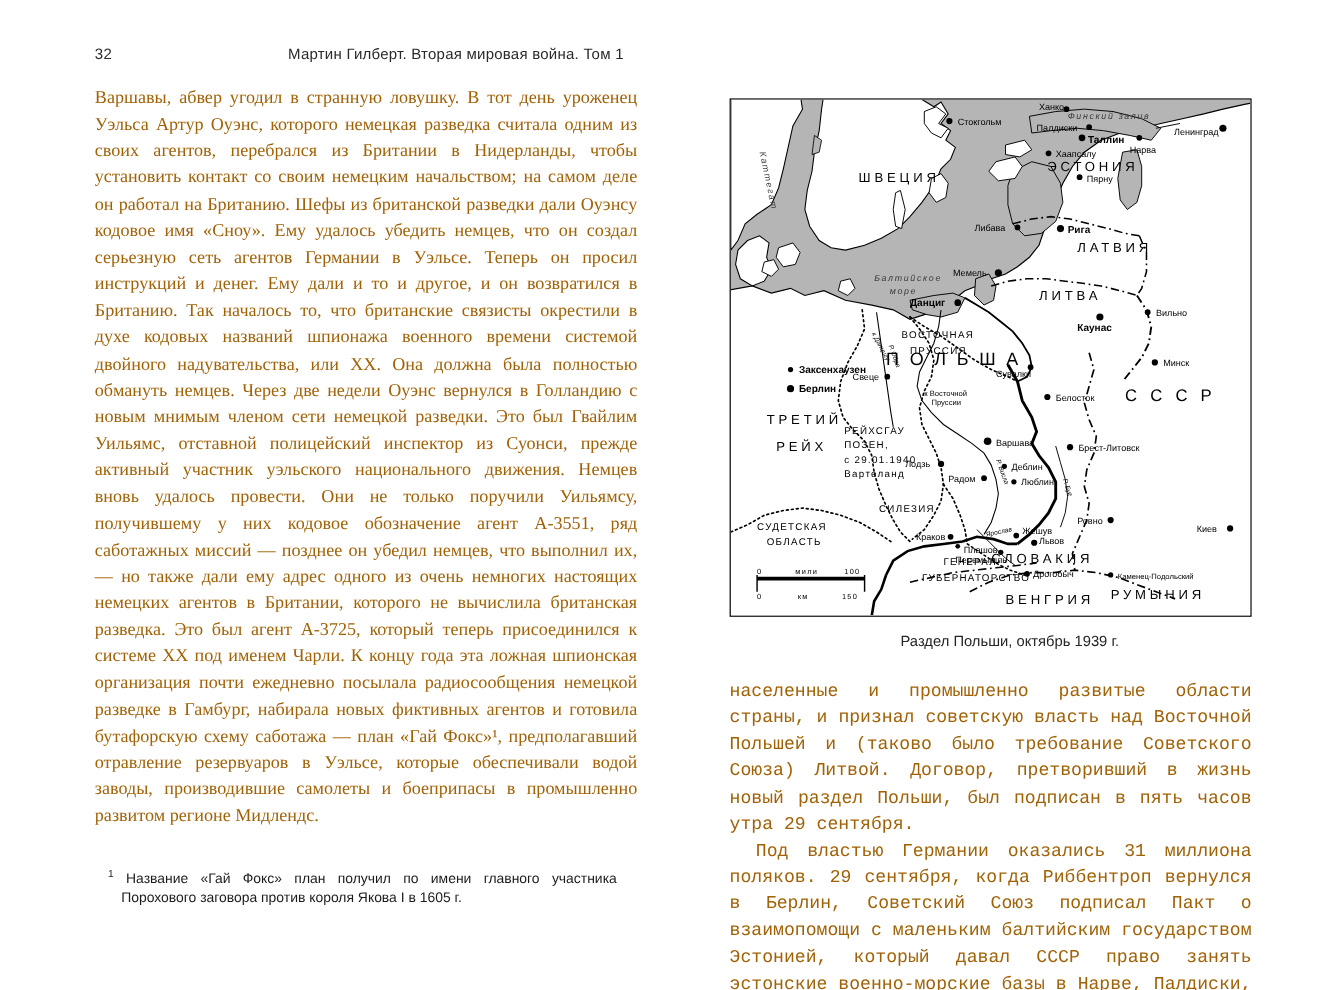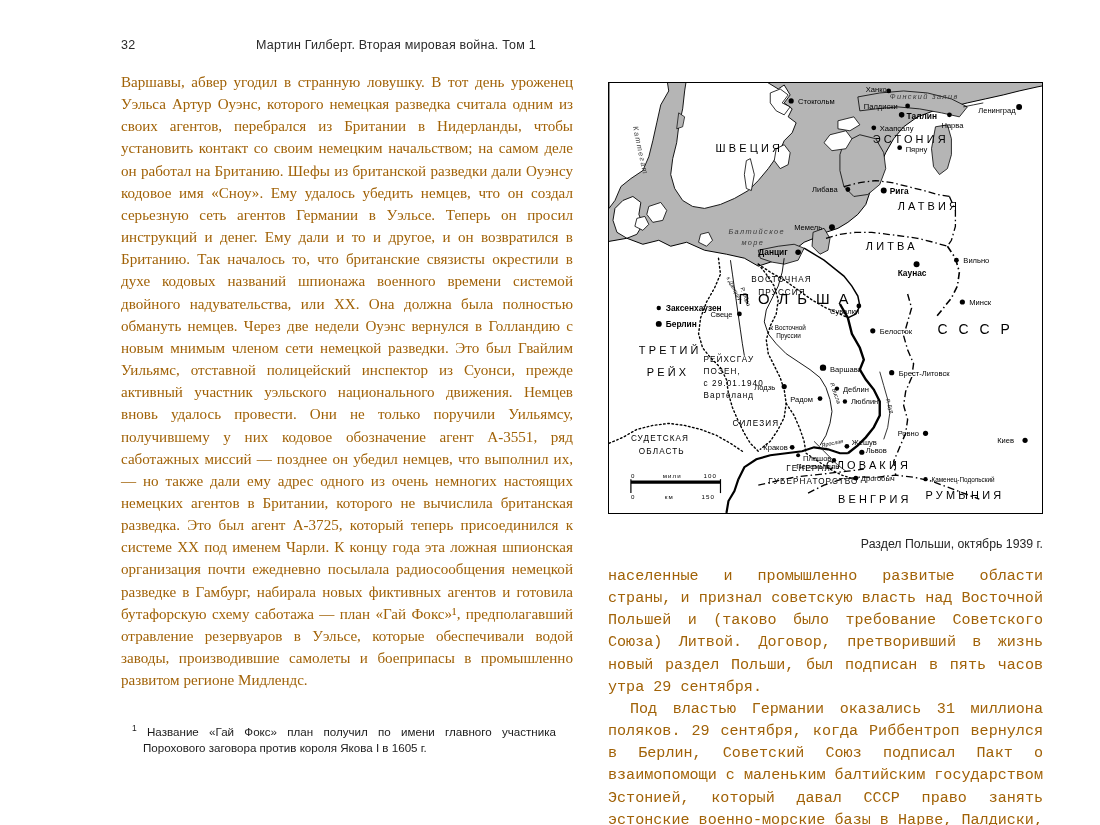--- a/index.html
+++ b/index.html
@@ -6,30 +6,30 @@
   body{
     width:1100px;height:825px;background:#ffffff;
     font-family:"Liberation Serif",serif;
     -webkit-font-smoothing:antialiased;
     overflow:hidden;
   }
   .spread{position:relative;width:1100px;height:825px;}
 
   
   .page{position:absolute;top:0;height:825px;}
-  .page-left{left:0;width:550px;margin-left:42px;}
+  .page-left{left:0;width:550px;}
   .page-right{left:550px;width:550px;}
 
   
   .runhead{
     position:absolute;font-family:"Liberation Sans",sans-serif;
     font-size:12.5px;color:#2a2a2a;letter-spacing:.2px;white-space:nowrap;
   }
   .runhead-folio-left{left:79px;top:38px;}
-  .runhead-title-left{left:214px;top:38px;}
+  .runhead-title-left{left:240px;top:38px;}
 
   
   .col{
     position:absolute;
     font-size:15.1px;
     line-height:22.15px;
     text-align:justify;
     text-justify:inter-word;
     color:#a16207;
     -moz-hyphens:none;hyphens:none;
@@ -50,22 +50,22 @@
   }
   .footnote .fnmark{font-size:8.5px;vertical-align:super;}
   .footnote .fnbody{display:inline;}
   .footnote-inner{padding-left:11px;text-indent:-11px;}
 
   
   .map-wrap{position:absolute;left:608px;top:82px;width:435px;height:432px;}
   .map-frame{position:absolute;inset:0;border:1.4px solid #000;box-sizing:border-box;background:#fff;overflow:hidden;}
   .map-svg{position:absolute;left:0;top:0;width:100%;height:100%;display:block;}
   .map-caption{
-    position:absolute;left:608px;top:527px;width:435px;text-align:right;
-    font-family:"Liberation Sans",sans-serif;font-size:12.3px;color:#262626;margin-top:10px;
+    position:absolute;left:624px;top:527px;width:435px;text-align:center;
+    font-family:"Liberation Sans",sans-serif;font-size:12.3px;color:#262626;
   }
 
   
   text{font-family:"Liberation Sans",sans-serif;fill:#000;}
   .lbl-country{font-size:11px;letter-spacing:3.2px;}
   .lbl-city{font-size:7.6px;}
   .lbl-city-b{font-size:8.4px;font-weight:bold;}
   .lbl-sea{font-size:7.4px;letter-spacing:1.4px;font-style:italic;fill:#3a3a3a;}
   .lbl-region{font-size:8.2px;letter-spacing:1.1px;}
   .lbl-small{font-size:6.4px;}

